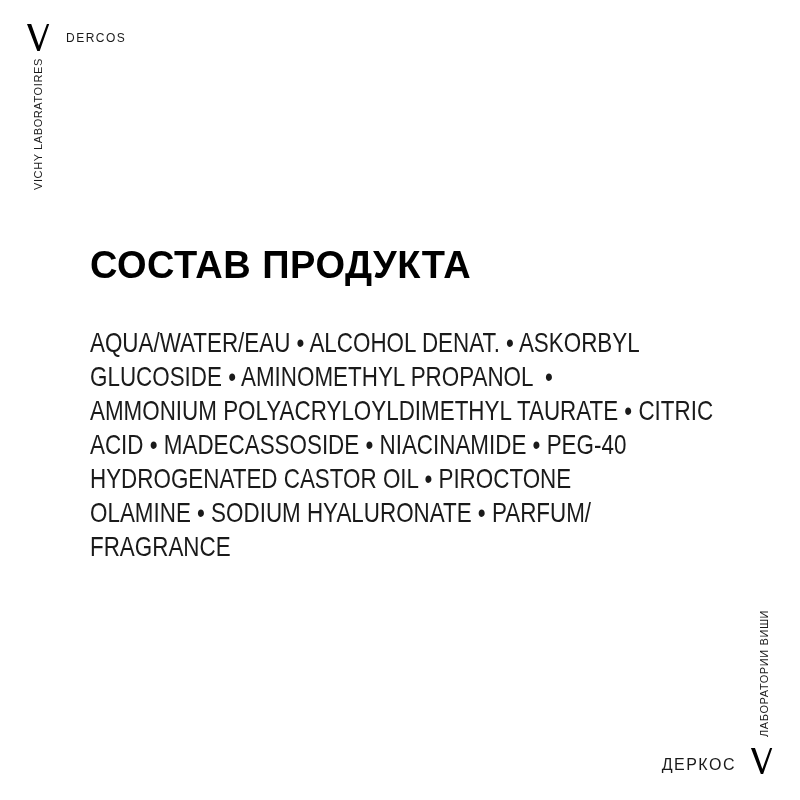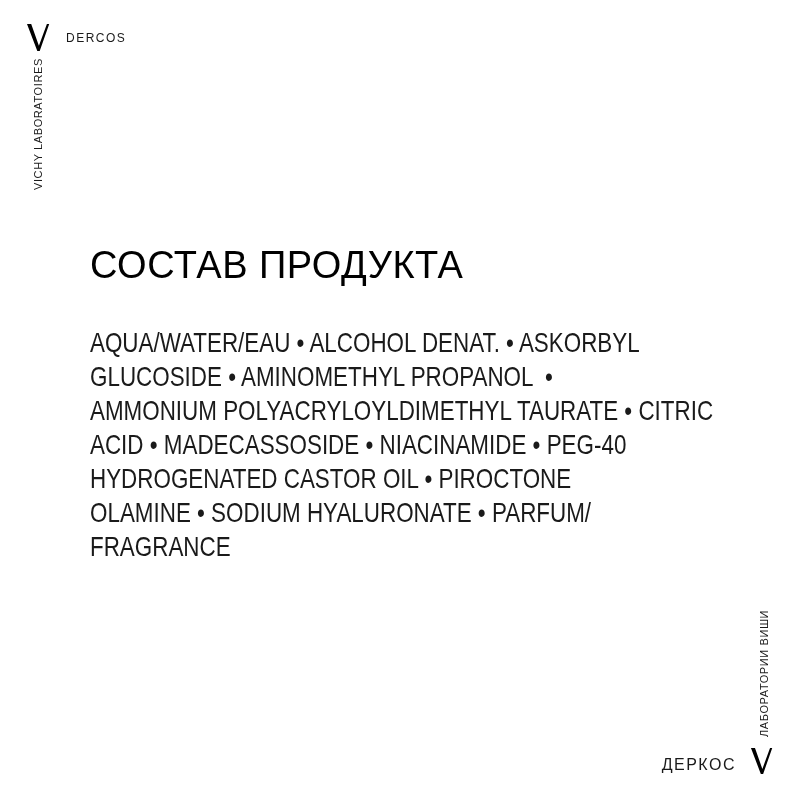--- a/index.html
+++ b/index.html
@@ -32,21 +32,21 @@
     line-height: 16px;
     white-space: nowrap;
   }
   .vert-left  { left: 30px;  top: 60px;  height: 130px; }
   .vert-right { left: 756px; top: 600px; height: 137px; }
 
   
   .title {
     position: absolute; left: 90px; top: 246px;
     margin: 0;
-    font-size: 38px; font-weight: 400;
+    font-size: 38px; font-weight: 700;
     letter-spacing: 0.5px;
     line-height: 1;
     color: #000000;
   }
   .ingredients {
     position: absolute; left: 90px; top: 326px;
     color: #1a1a1a;
   }
   .ingredients .line {
     display: block;

